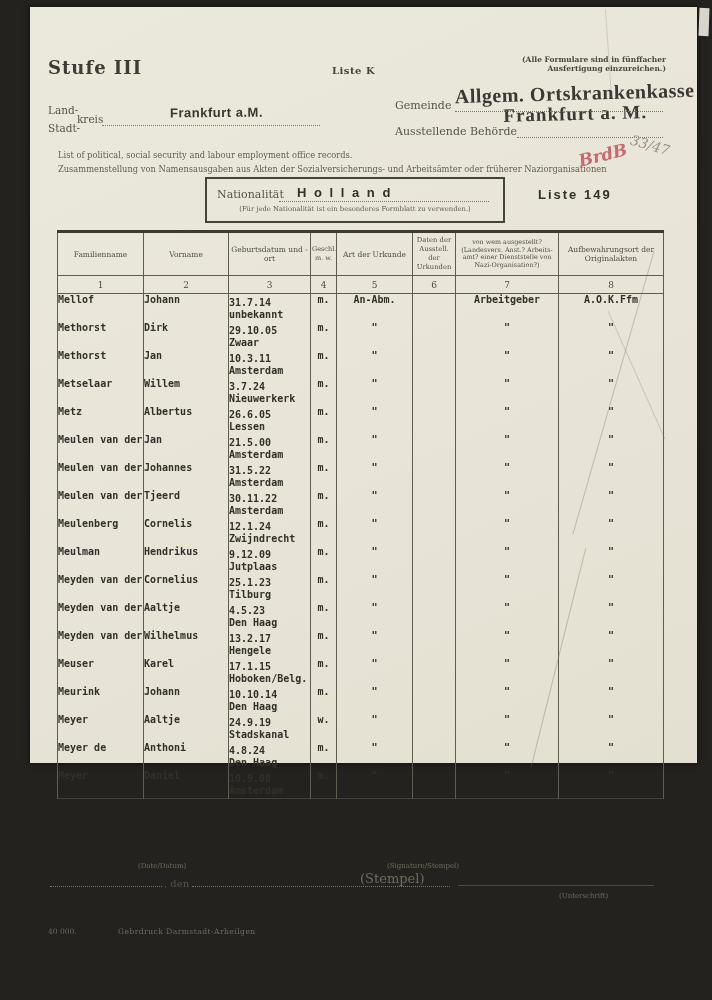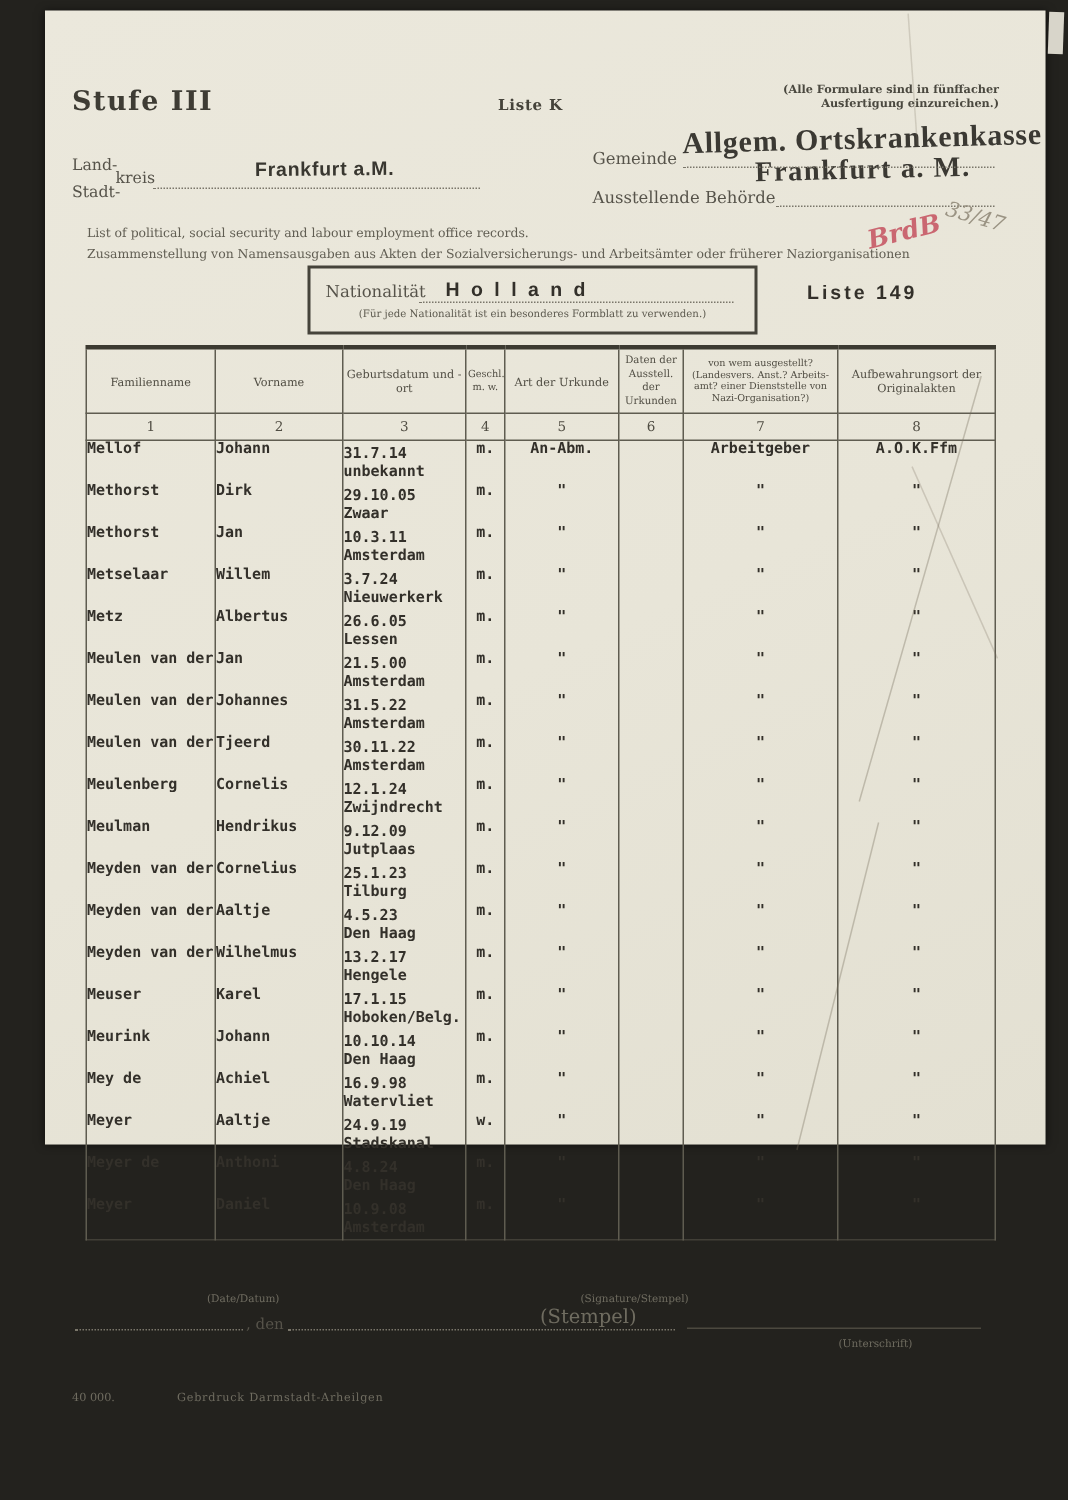--- a/index.html
+++ b/index.html
@@ -354,33 +354,20 @@
             <div class="line1">10.10.14</div>
             <div class="line2">Den Haag</div>
           </td>
           <td class="c-sex td-center"><span>m.</span></td>
           <td class="c-doc td-center"><span>"</span></td>
           <td class="c-issd td-center"><span></span></td>
           <td class="c-issb td-center"><span>"</span></td>
           <td class="c-loc td-center"><span>"</span></td>
         </tr>
         <tr>
-          <td class="c-fam td-left"><span>Mey de</span></td>
-          <td class="c-giv td-left"><span>Achiel</span></td>
-          <td class="c-date td-left">
-            <div class="line1">16.9.98</div>
-            <div class="line2">Watervliet</div>
-          </td>
-          <td class="c-sex td-center"><span>m.</span></td>
-          <td class="c-doc td-center"><span>"</span></td>
-          <td class="c-issd td-center"><span></span></td>
-          <td class="c-issb td-center"><span>"</span></td>
-          <td class="c-loc td-center"><span>"</span></td>
-        </tr>
-        <tr>
           <td class="c-fam td-left"><span>Meyer</span></td>
           <td class="c-giv td-left"><span>Aaltje</span></td>
           <td class="c-date td-left">
             <div class="line1">24.9.19</div>
             <div class="line2">Stadskanal</div>
           </td>
           <td class="c-sex td-center"><span>w.</span></td>
           <td class="c-doc td-center"><span>"</span></td>
           <td class="c-issd td-center"><span></span></td>
           <td class="c-issb td-center"><span>"</span></td>

